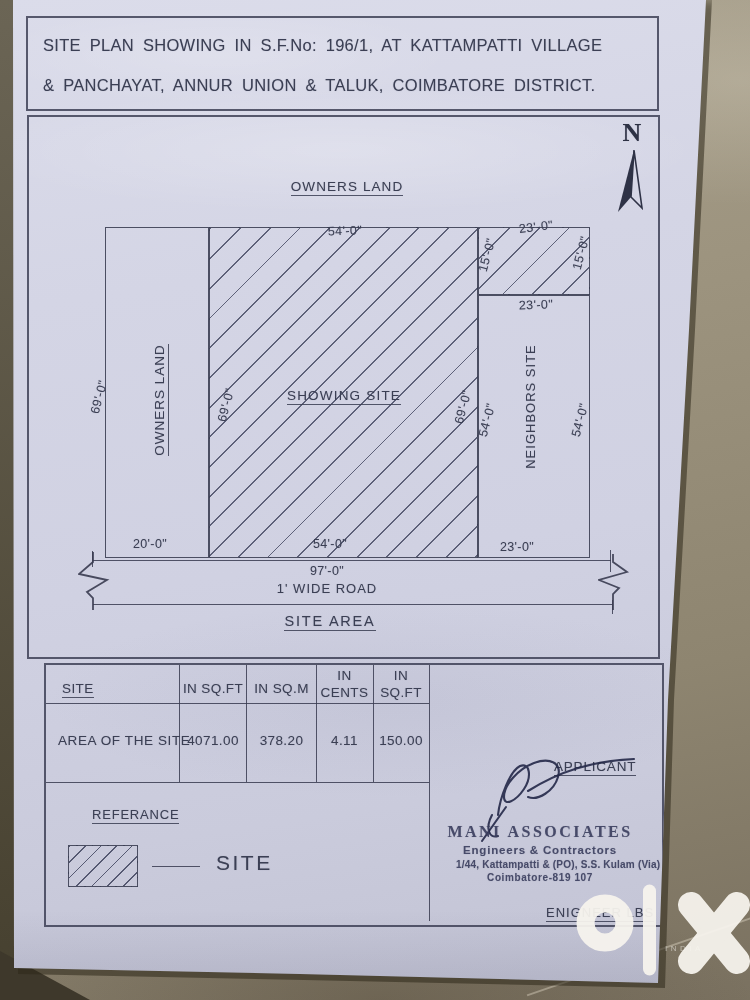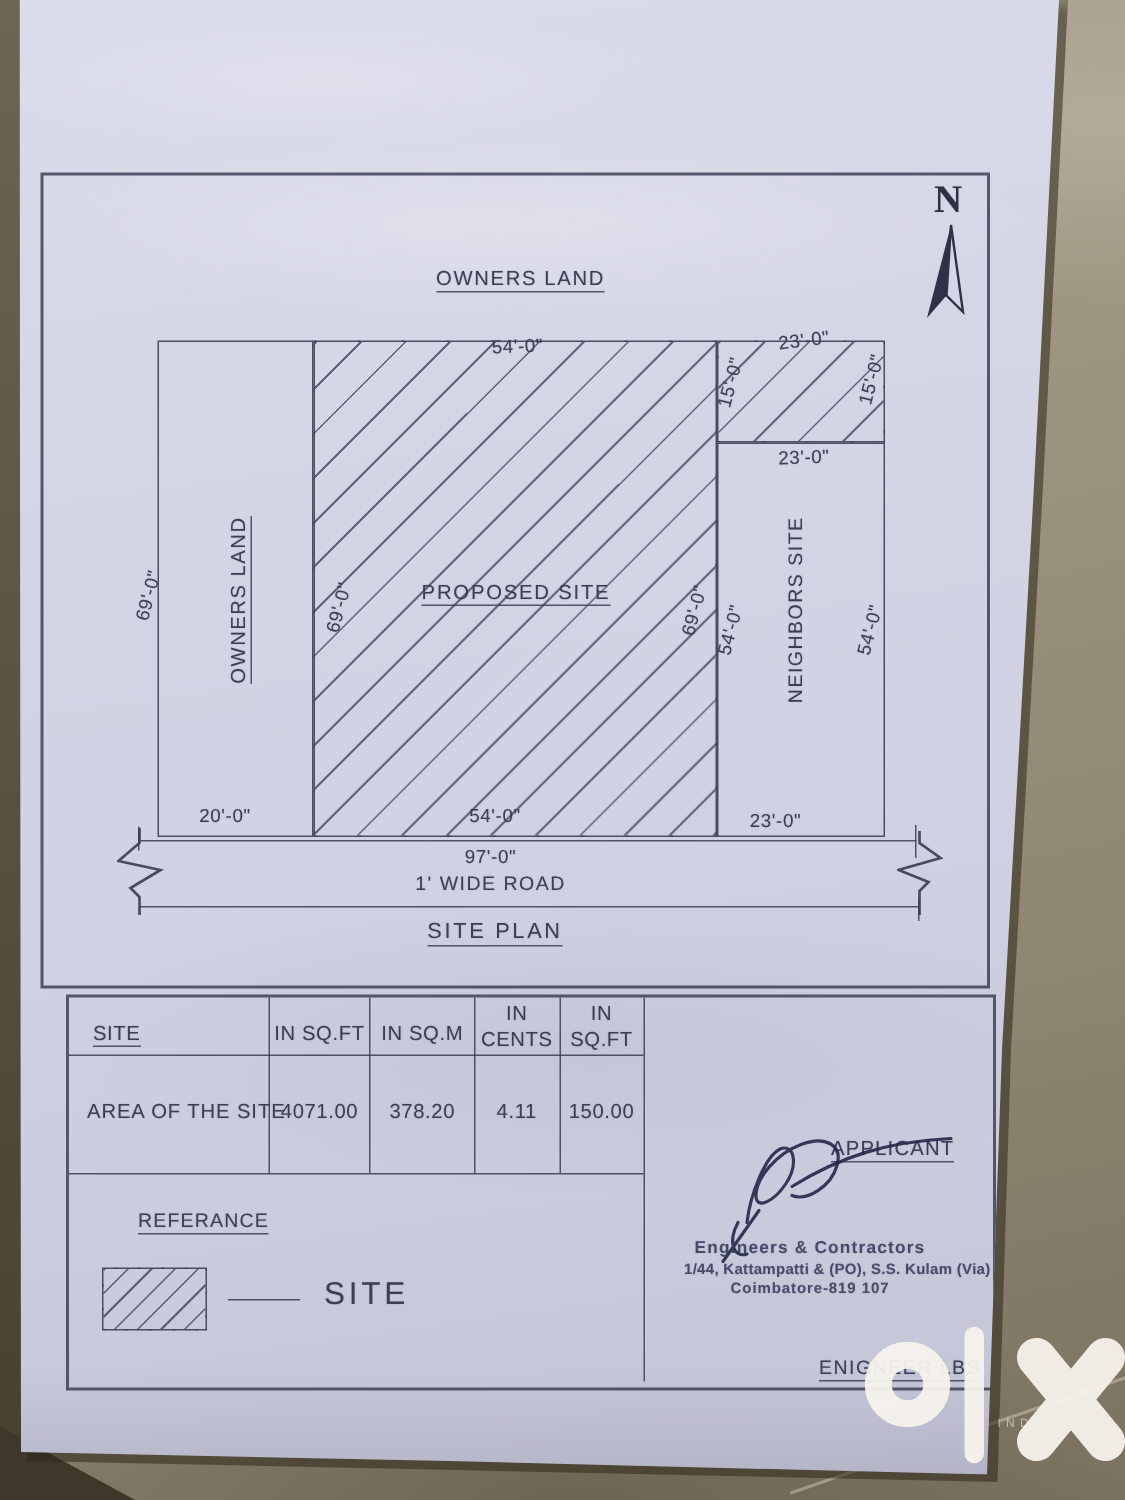--- a/index.html
+++ b/index.html
@@ -53,20 +53,24 @@
 
 <div class="page">
   <div class="bg"></div>
   <div class="bg-dark-left"></div>
   <div class="bg-wedge"></div>
   <div class="bg-crease"></div>
   <div class="paper-shadow"></div>
 
   <div class="paper ink">
 
+    <div class="box" style="left:26px;top:16px;width:629px;height:91px;">
+      <div class="title-line" style="top:18px;">SITE PLAN SHOWING IN S.F.No: 196/1, AT KATTAMPATTI VILLAGE</div>
+      <div class="title-line" style="top:58px;">&amp; PANCHAYAT, ANNUR UNION &amp; TALUK, COIMBATORE DISTRICT.</div>
+    </div>
 
     <div class="box" style="left:27px;top:115px;width:629px;height:540px;"></div>
 
     <div class="abs" style="left:612px;top:118px;width:40px;text-align:center;font-family:'Liberation Serif',serif;font-size:26px;font-weight:600;color:#2d3144;">N</div>
     <svg class="abs" style="left:608px;top:148px;" width="46" height="74" viewBox="0 0 46 74">
       <path d="M26 2 L10 64 L23 49 Z" fill="#2e3246"></path>
       <path d="M26 2 L34 60 L23 49 Z" fill="none" stroke="#2e3246" stroke-width="1.6"></path>
     </svg>
 
     <div class="abs ctr" style="left:277px;top:177px;width:140px;">
@@ -84,21 +88,21 @@
     <div class="dim ctr rot75" style="left:556px;top:246px;width:50px;">15'-0"</div>
     <div class="dim ctr" style="left:505px;top:298px;width:62px;transform:rotate(-2deg);">23'-0"</div>
 
     <div class="dim ctr rot75" style="left:70px;top:390px;width:58px;">69'-0"</div>
     <div class="abs ctr rot90" style="left:98px;top:391px;width:122px;">
       <span class="ul" style="font-size:13.5px;letter-spacing:1px;white-space:nowrap;">OWNERS LAND</span>
     </div>
     <div class="dim ctr rot75" style="left:197px;top:398px;width:58px;">69'-0"</div>
 
     <div class="abs ctr" style="left:278px;top:386px;width:132px;">
-      <span class="ul" style="font-size:13.5px;letter-spacing:1.2px;white-space:nowrap;">PROPOSED SITE</span>
+      <span class="ul" style="font-size:13.5px;letter-spacing:1.2px;white-space:nowrap;">SHOWING SITE</span>
     </div>
 
     <div class="dim ctr rot75" style="left:434px;top:400px;width:58px;">69'-0"</div>
     <div class="dim ctr rot75" style="left:458px;top:413px;width:58px;">54'-0"</div>
     <div class="abs ctr rot90" style="left:455px;top:399px;width:150px;font-size:13px;letter-spacing:1px;white-space:nowrap;">NEIGHBORS SITE</div>
     <div class="dim ctr rot75" style="left:551px;top:413px;width:58px;">54'-0"</div>
 
     <div class="dim ctr" style="left:120px;top:537px;width:60px;">20'-0"</div>
     <div class="dim ctr" style="left:300px;top:537px;width:60px;">54'-0"</div>
     <div class="dim ctr" style="left:487px;top:540px;width:60px;">23'-0"</div>
@@ -111,21 +115,21 @@
     <svg class="abs" style="left:78px;top:552px;" width="32" height="58" viewBox="0 0 32 58">
       <polyline points="15,0 15,10 1,22 29,28 9,40 15,46 15,58" fill="none" stroke="rgba(56,59,80,.9)" stroke-width="1.8"></polyline>
     </svg>
     <svg class="abs" style="left:598px;top:554px;" width="32" height="56" viewBox="0 0 32 56">
       <polyline points="15,0 15,8 29,18 1,26 21,34 15,40 15,56" fill="none" stroke="rgba(56,59,80,.9)" stroke-width="1.8"></polyline>
     </svg>
     <div class="dim ctr" style="left:295px;top:564px;width:64px;">97'-0"</div>
     <div class="abs ctr" style="left:267px;top:581px;width:120px;font-size:13px;letter-spacing:1px;white-space:nowrap;">1' WIDE ROAD</div>
 
     <div class="abs ctr" style="left:275px;top:612px;width:110px;">
-      <span class="ul" style="font-size:14.5px;letter-spacing:1.8px;white-space:nowrap;">SITE PLAN</span>
+      <span class="ul" style="font-size:14.5px;letter-spacing:1.8px;white-space:nowrap;">SITE AREA</span>
     </div>
 
     <div class="box" style="left:44px;top:663px;width:616px;height:260px;">
 
       <div class="line-v" style="left:383px;top:0;height:256px;"></div>
       <div class="line-v" style="left:133px;top:0;height:117px;"></div>
       <div class="line-v" style="left:200px;top:0;height:117px;"></div>
       <div class="line-v" style="left:270px;top:0;height:117px;"></div>
       <div class="line-v" style="left:327px;top:0;height:117px;"></div>
       <div class="line-h" style="left:0;top:38px;width:383px;"></div>
@@ -161,20 +165,21 @@
       <svg class="abs" style="left:424px;top:84px;" width="180" height="98" viewBox="0 0 180 98">
         <g fill="none" stroke="rgba(35,40,72,.9)" stroke-width="2.1" stroke-linecap="round">
           <path d="M28 66 C30 48 40 22 50 17 C60 13 62 28 54 40 C46 52 34 58 34 48 C34 36 48 20 64 14 C80 8 92 14 88 28 C84 42 68 52 58 48"></path>
           <path d="M58 42 C90 22 122 12 164 10"></path>
           <path d="M12 92 L36 58"></path>
           <path d="M22 66 C15 79 19 90 28 87"></path>
         </g>
       </svg>
 
       <div class="stamp" style="left:386px;top:158px;width:216px;">
+        <div class="nm">MANI ASSOCIATES</div>
         <div class="rl">Engineers &amp; Contractors</div>
         <div class="a1">1/44, Kattampatti &amp; (PO), S.S. Kulam (Via)</div>
         <div class="a2">Coimbatore-819 107</div>
       </div>
 
       <div class="abs" style="left:500px;top:238px;">
         <span class="ul" style="font-size:13px;letter-spacing:1px;white-space:nowrap;">ENIGNEER LBS</span>
       </div>
     </div>
   </div>

